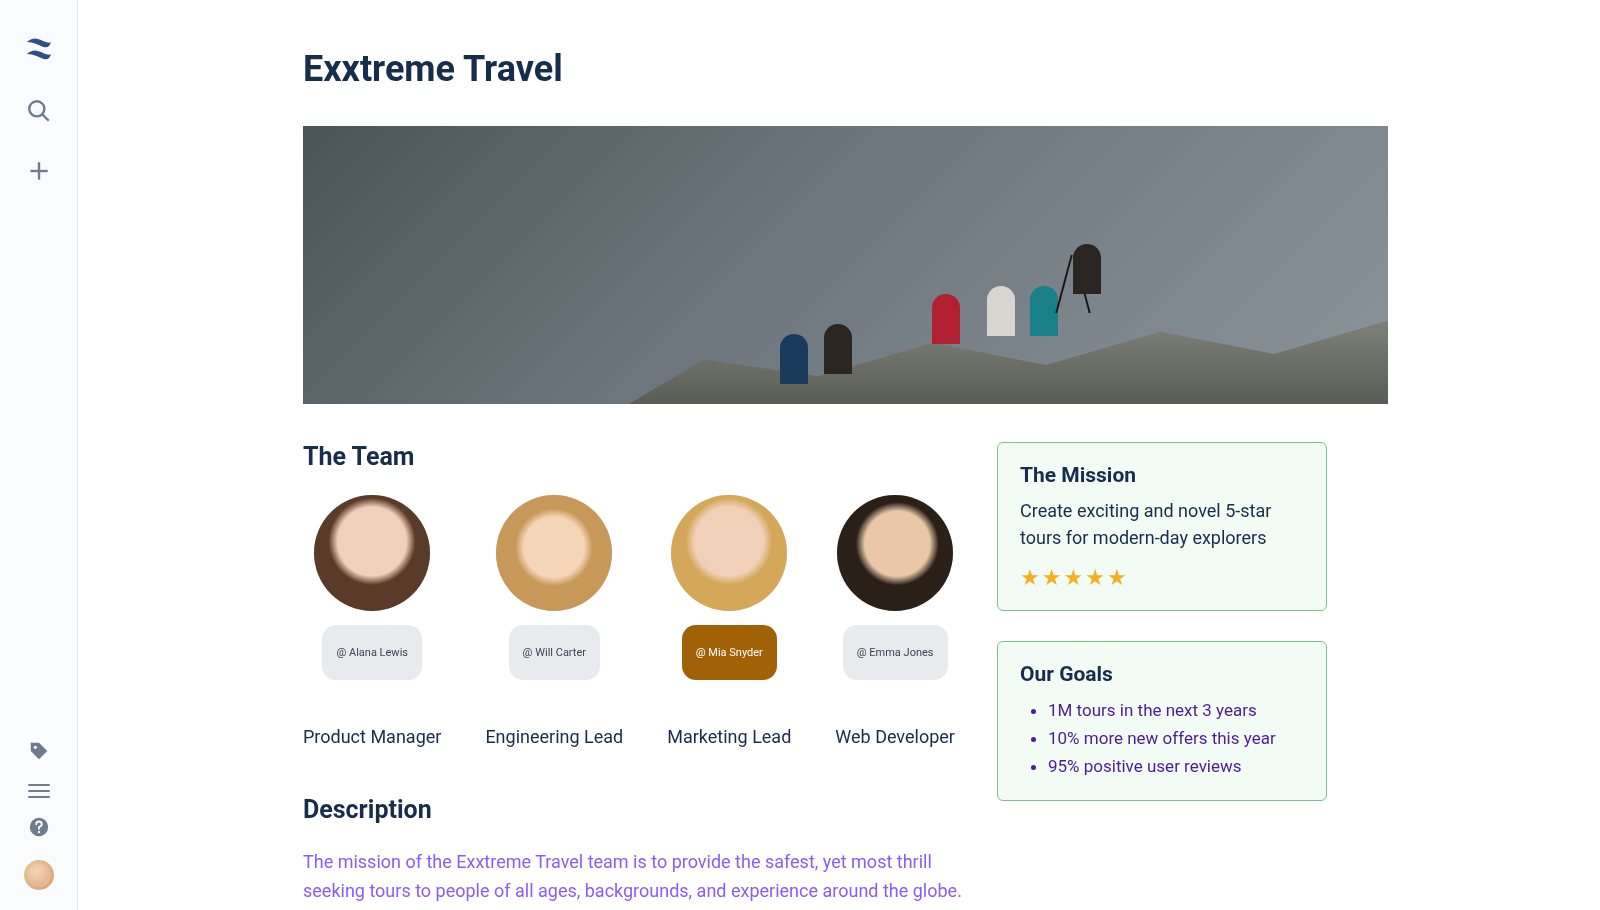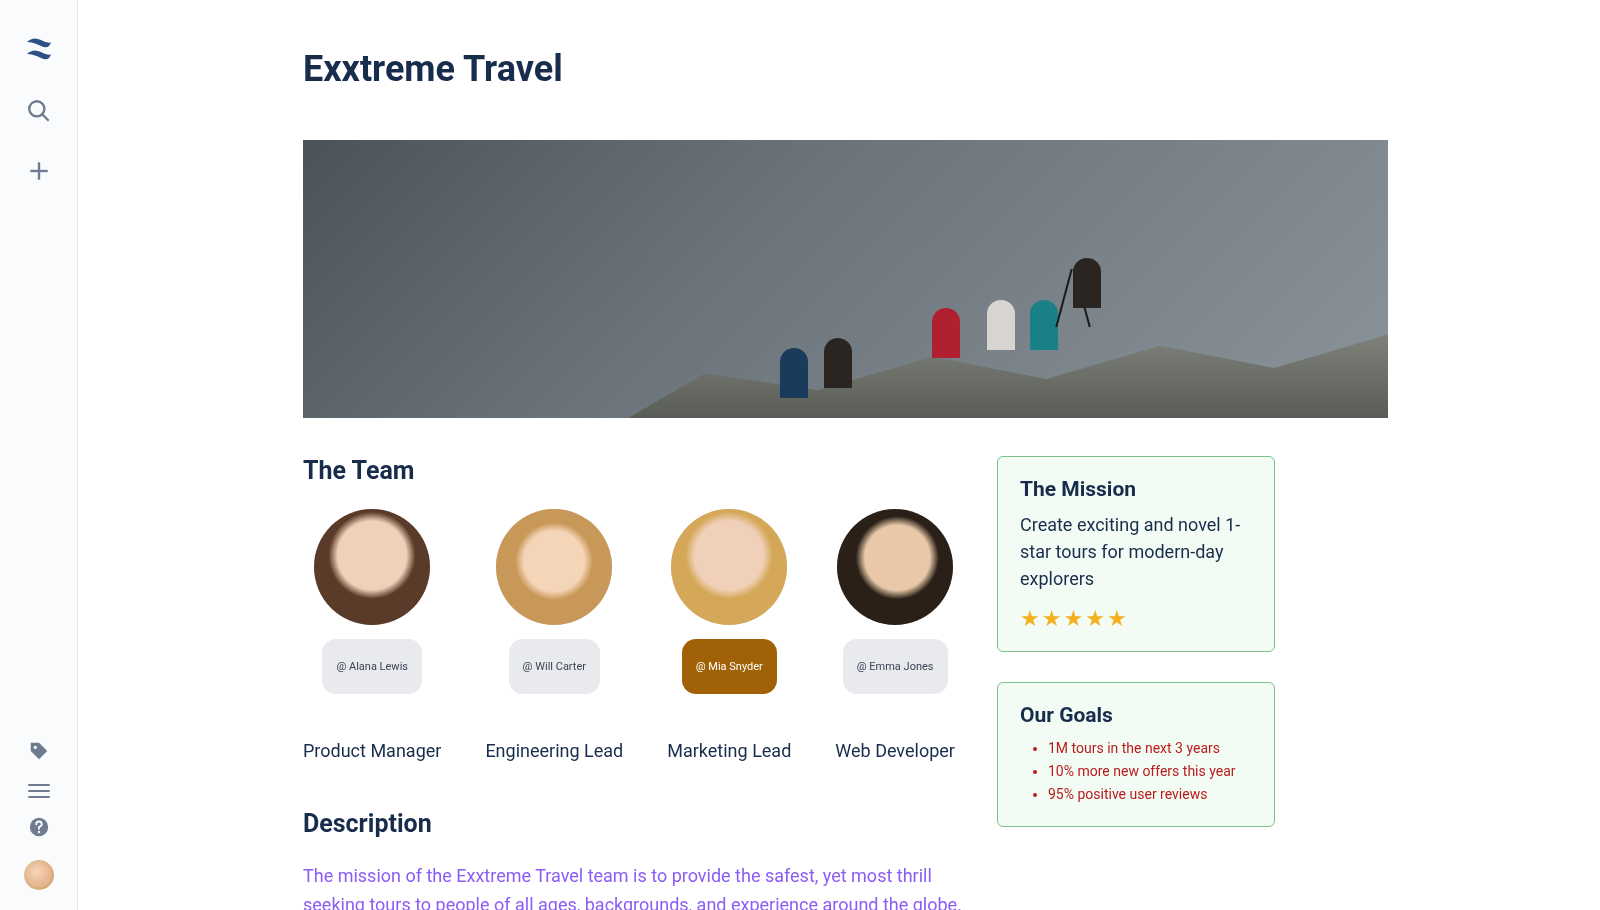--- a/index.html
+++ b/index.html
@@ -81,21 +81,21 @@
     }
     .main {
       flex: 1;
       padding: 48px 170px 0 225px;
       overflow-y: auto;
     }
     .page-title {
       font-size: 36px;
       font-weight: 700;
       color: #182d4c;
-      margin-bottom: 50px;
+      margin-bottom: 36px;
     }
     .hero-image {
       width: 1085px;
       height: 278px;
       background: linear-gradient(135deg, #4a5458 0%, #6a747a 40%, #8a949a 100%);
       position: relative;
       overflow: hidden;
       margin-bottom: 38px;
     }
     .rocks {
@@ -137,21 +137,21 @@
     .tripod::before { left: 0; transform: rotate(15deg); }
     .tripod::after { right: 0; transform: rotate(-15deg); }
     .content-row {
       display: flex;
       gap: 24px;
     }
     .content-left {
       width: 670px;
     }
     .content-right {
-      width: 278px;
+      width: 330px;
     }
     .section-heading {
       font-size: 25px;
       font-weight: 700;
       color: #182d4c;
       margin-bottom: 24px;
     }
     .team-grid {
       display: flex;
       gap: 44px;
@@ -228,22 +228,22 @@
     }
     .star {
       color: #f5b01e;
       font-size: 22px;
     }
     .goals-list {
       list-style: disc;
       padding-left: 28px;
     }
     .goals-list li {
-      font-size: 14px;
-      color: #b91c1c;
+      font-size: 17px;
+      color: #4c1d95;
       line-height: 1.65;
     }
   </style>
 </head>
 <body>
 
 <div class="sidebar">
   <div class="sidebar-top">
     <div>
       <svg class="logo-icon" viewBox="0 0 32 32">
@@ -337,21 +337,21 @@
         </div>
       </div>
 
       <h2 class="section-heading">Description</h2>
       <p class="description-text">The mission of the Exxtreme Travel team is to provide the safest, yet most thrill seeking tours to people of all ages, backgrounds, and experience around the globe.</p>
     </div>
 
     <div class="content-right">
       <div class="panel">
         <div class="panel-title">The Mission</div>
-        <div class="panel-text">Create exciting and novel 1-star tours for modern-day explorers</div>
+        <div class="panel-text">Create exciting and novel 5-star tours for modern-day explorers</div>
         <div class="stars">
           <span class="star">★</span>
           <span class="star">★</span>
           <span class="star">★</span>
           <span class="star">★</span>
           <span class="star">★</span>
         </div>
       </div>
 
       <div class="panel">

